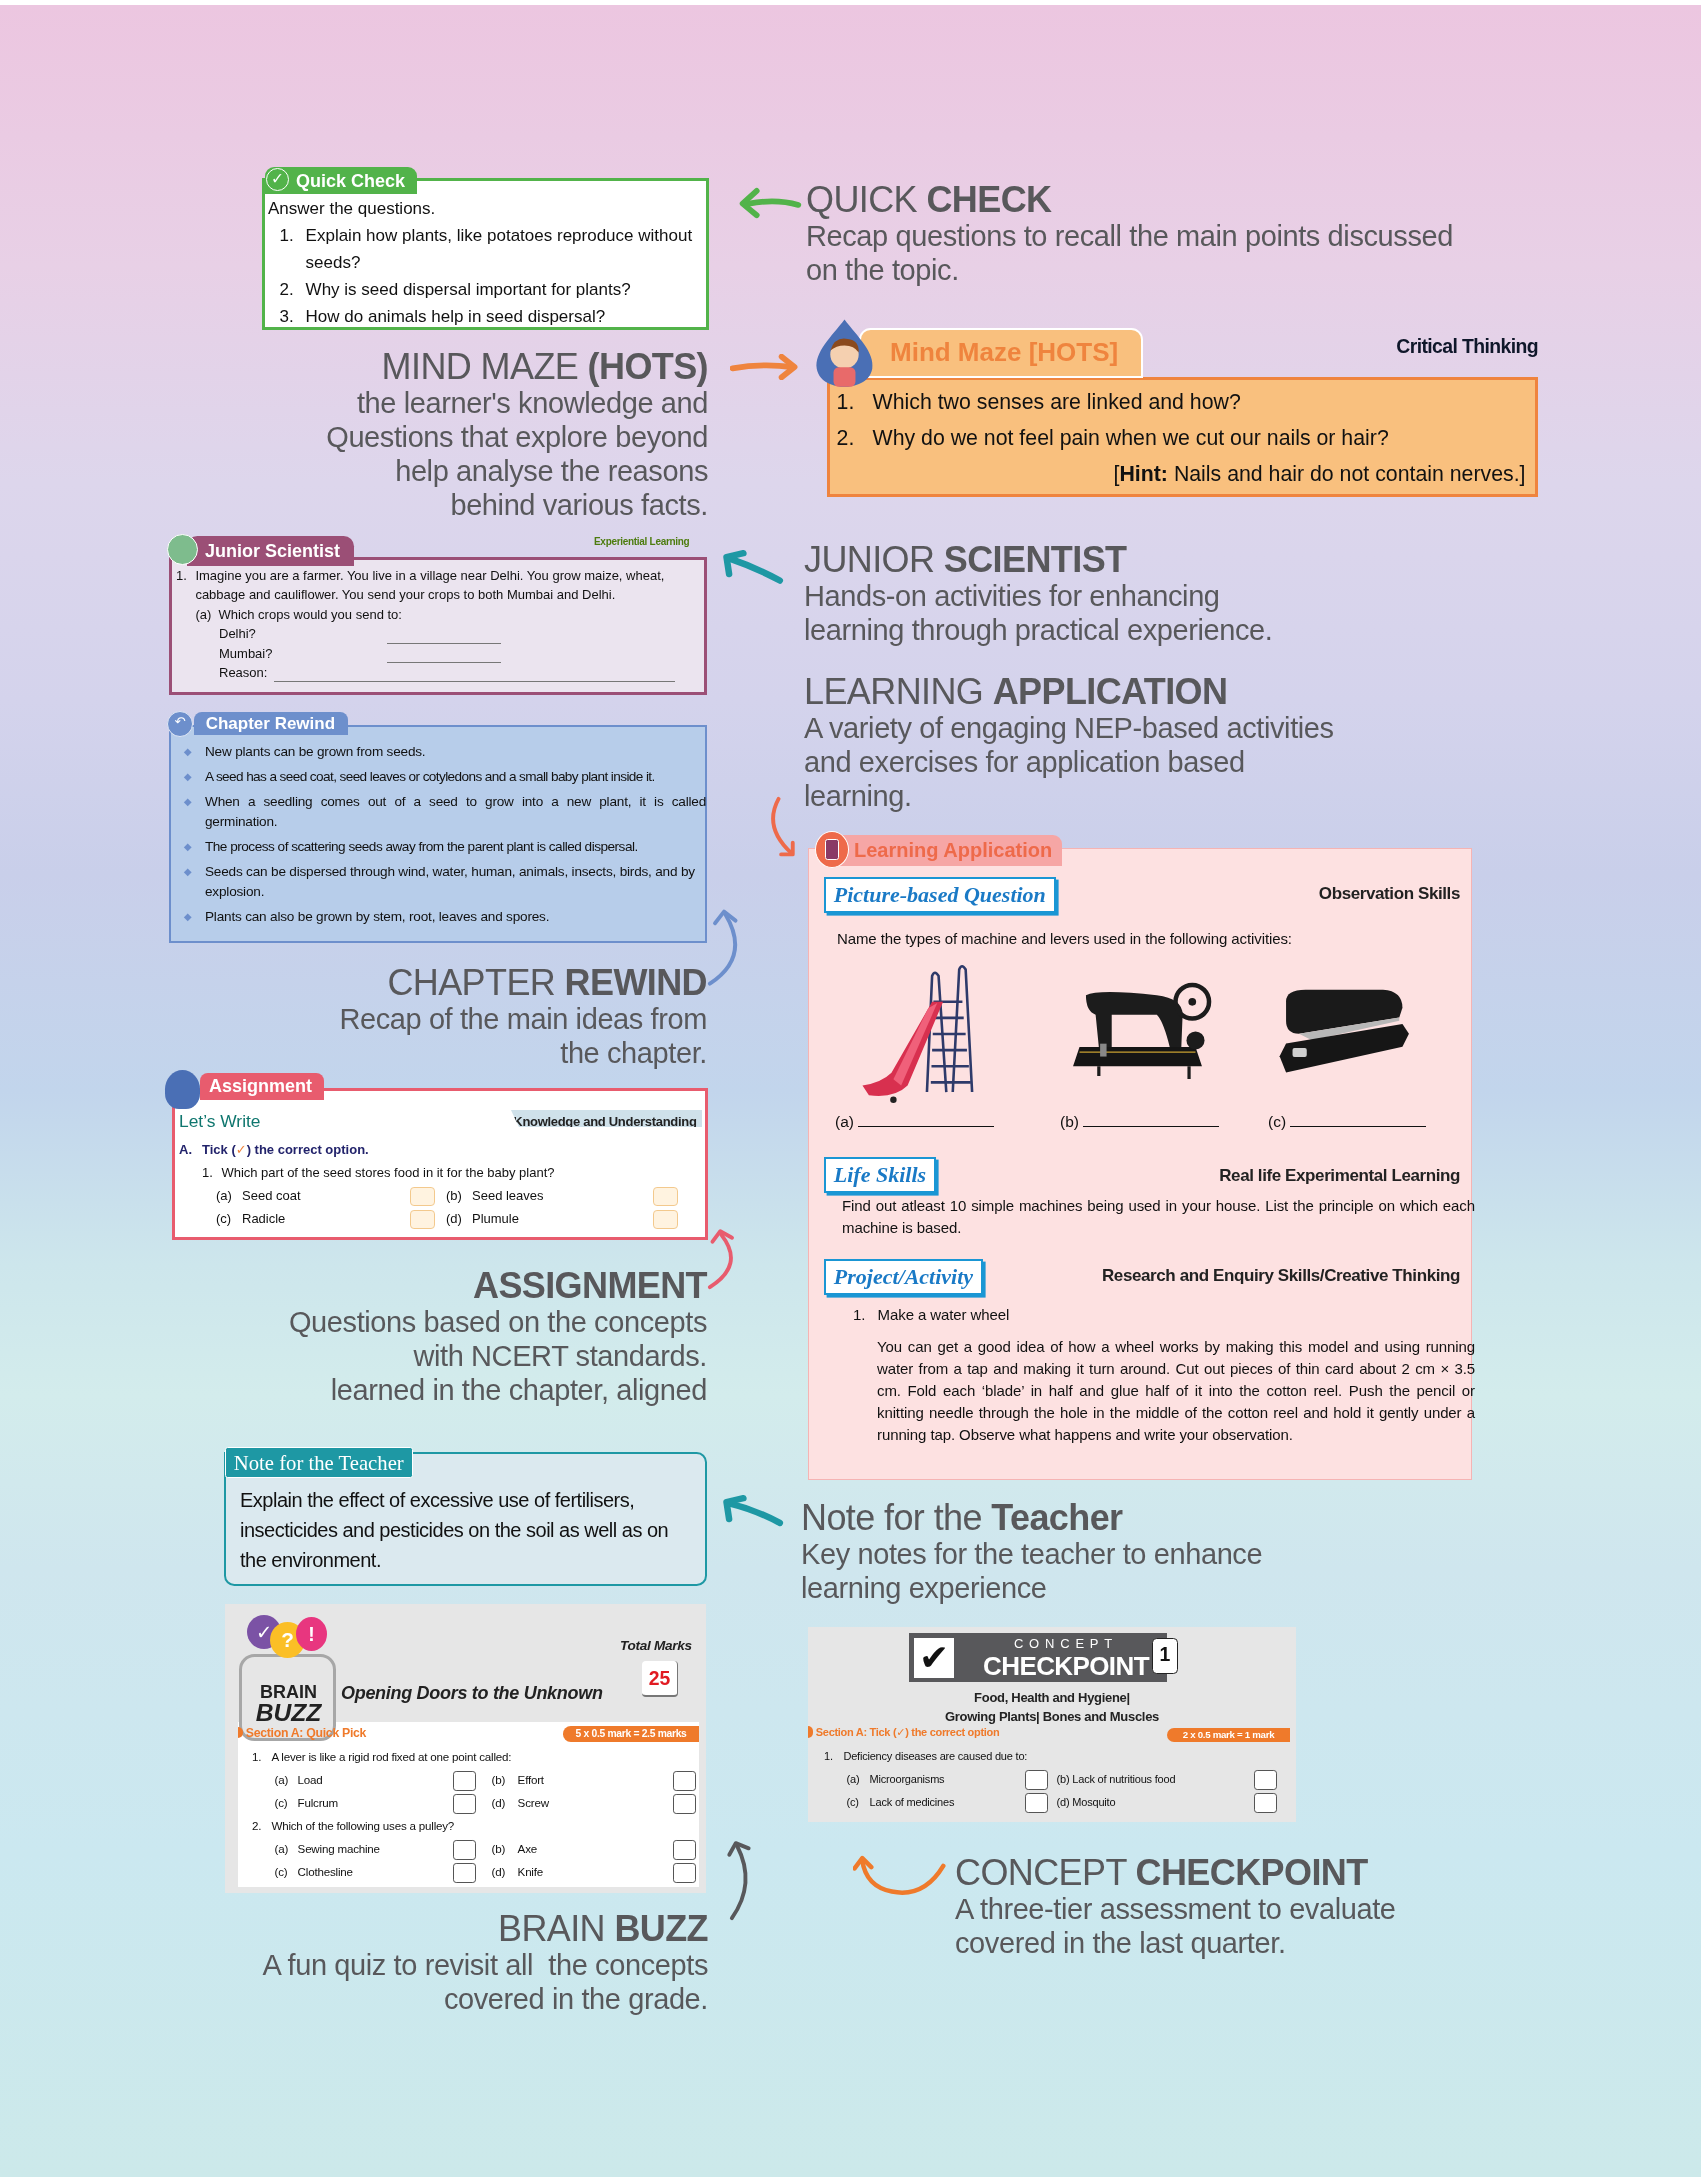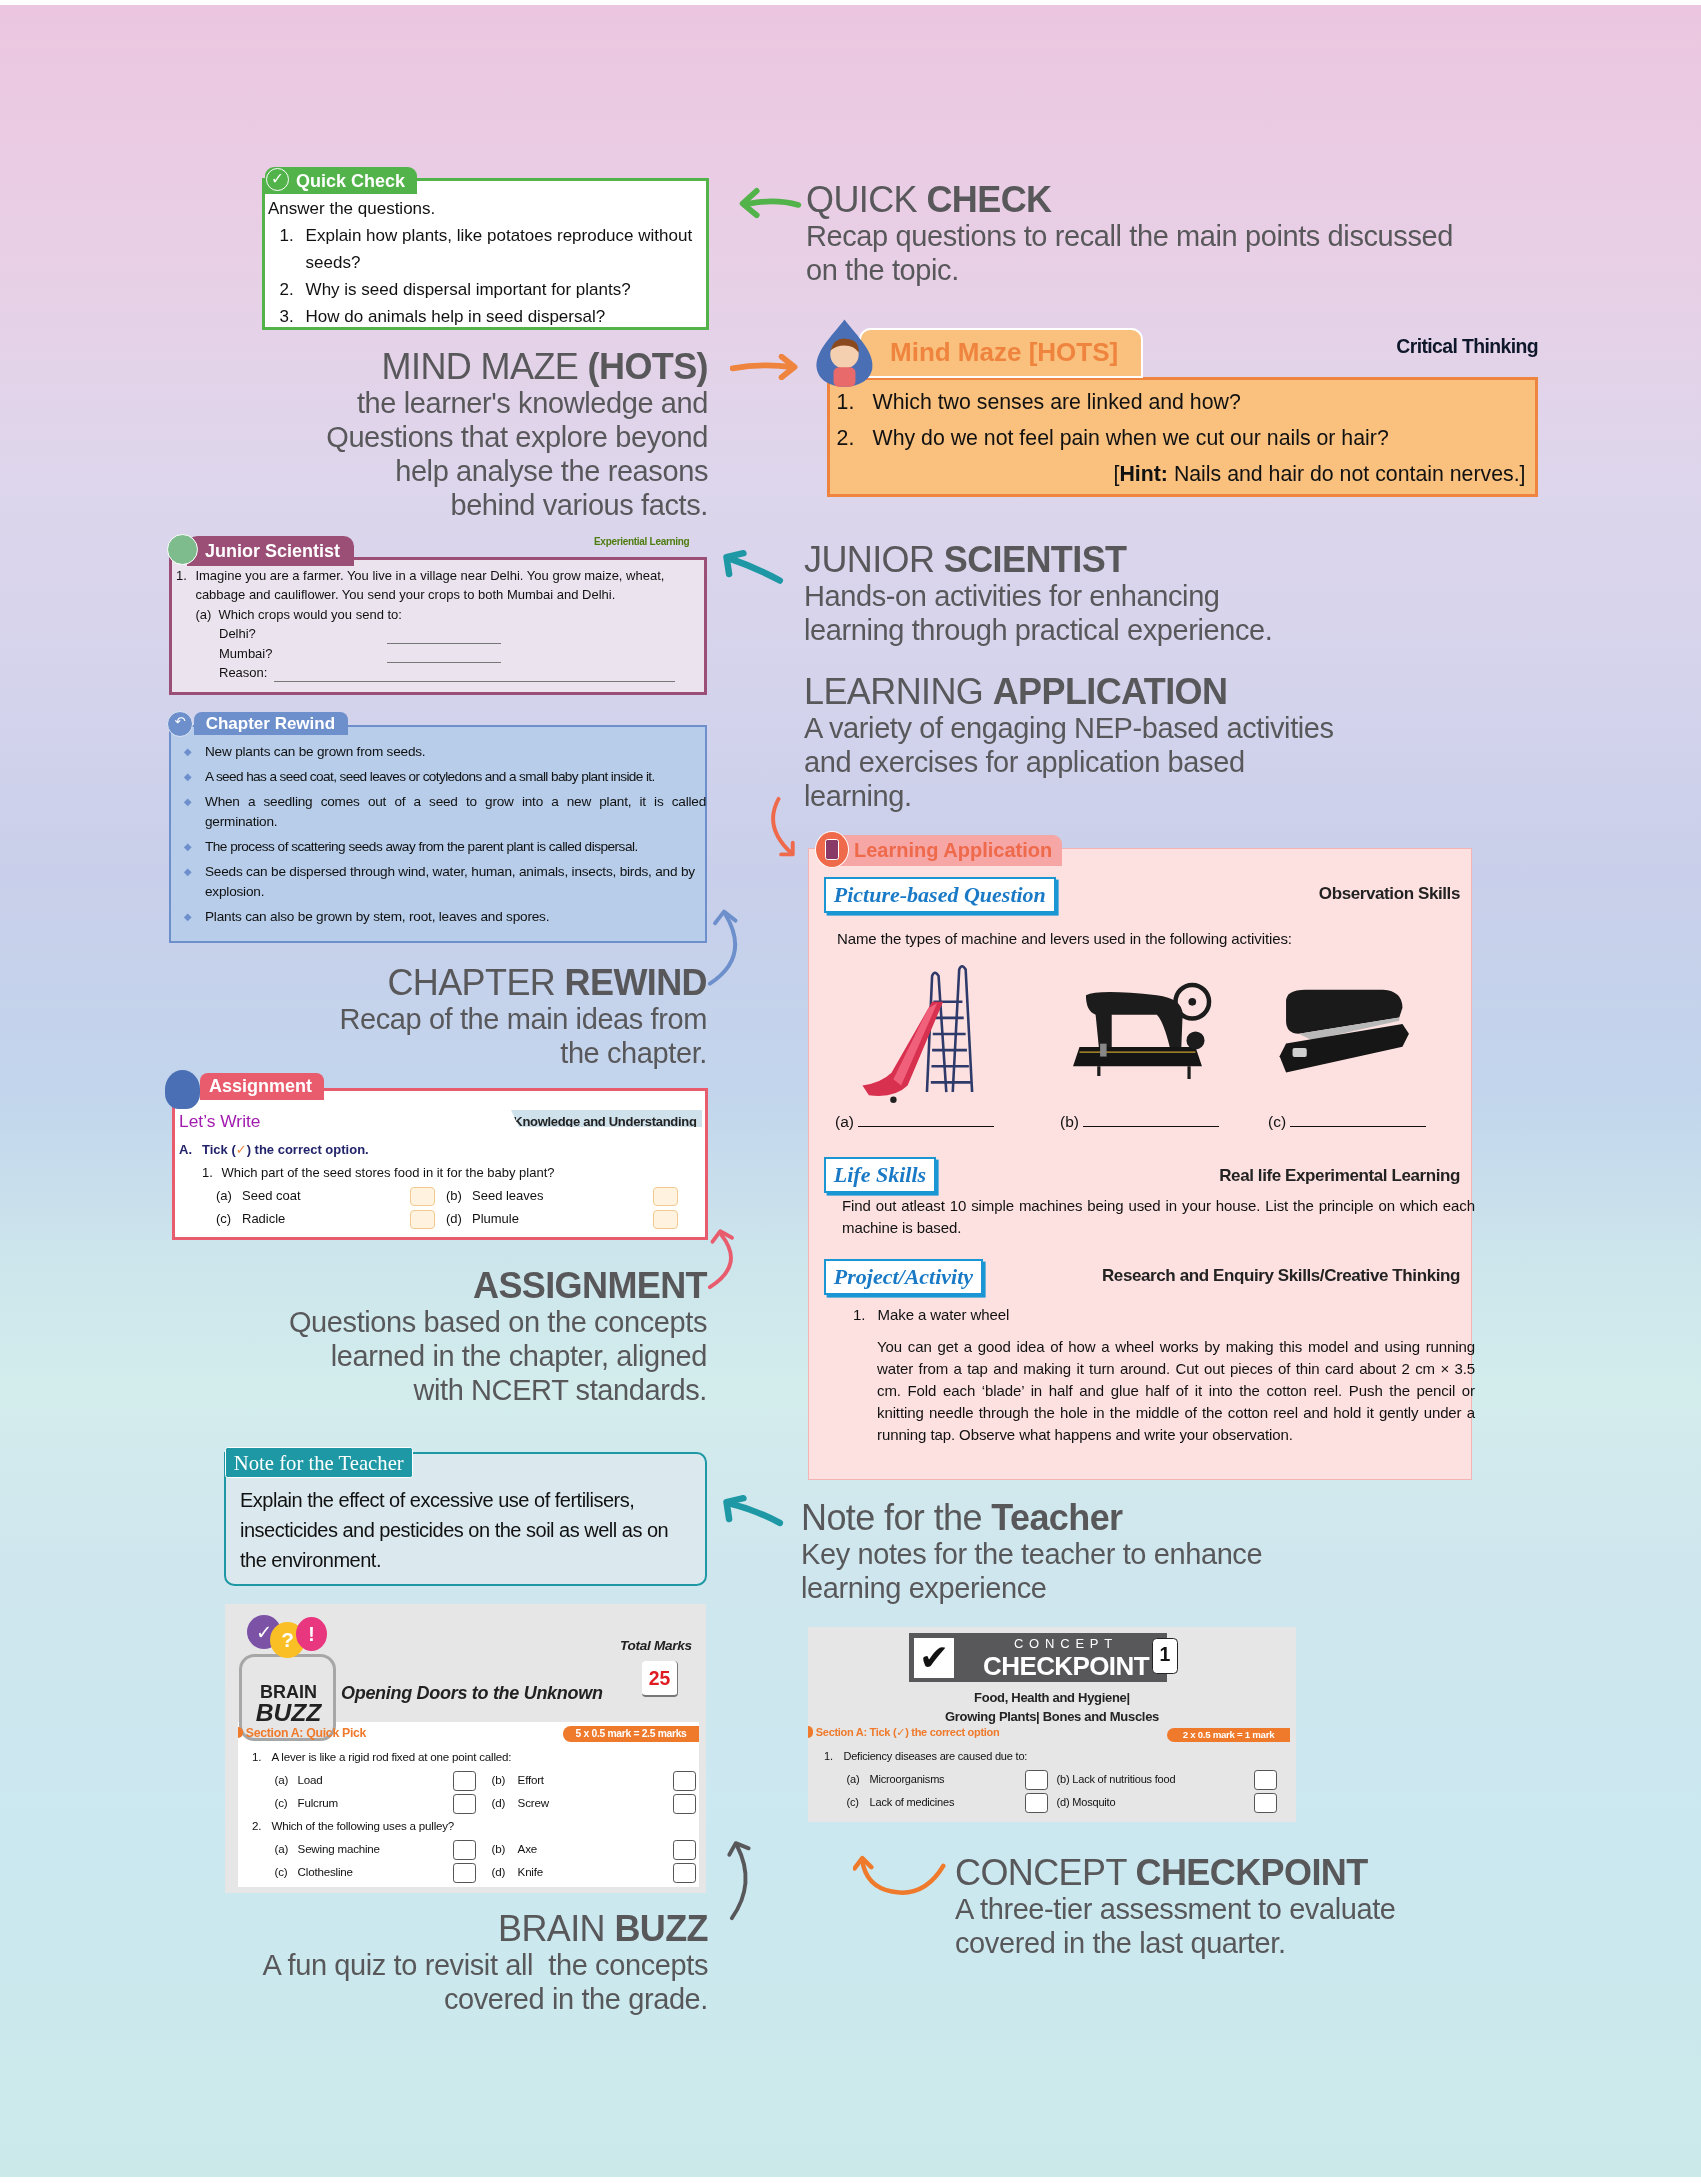--- a/index.html
+++ b/index.html
@@ -65,21 +65,21 @@
   .cr-tab { left: 194px; top: 712px; height: 23px; padding: 0 13px 0 6.5px; background: #6d8fcc; font-size: 17px; line-height: 23px; border-radius: 7.8px 7.8px 0 0; }
   .cr-icon { position: absolute; left: 167px; top: 711px; width: 26px; height: 26px; border-radius: 50%; background: #6d8fcc; border: 1.9px solid #dfe7f5; color: #fff; font-size: 13px; line-height: 20.7px; text-align: center; }
   .cr-body { position: absolute; left: 176px; top: 742px; width: 530px; font-size: 13.6px; line-height: 19.4px; color: #111; letter-spacing: -0.2px; }
   .cr-body li { list-style: none; display: flex; margin-bottom: 5.8px; }
   .cr-body li .dot { width: 29px; flex: none; color: #6d8fcc; font-size: 10.3px; padding-left: 7.8px; }
 
   
   .as-box { left: 172px; top: 1088px; width: 536px; height: 152px; background: #fff; border: 3.2px solid #e85c6e; }
   .as-tab { left: 200px; top: 1073px; height: 27px; padding: 0 11.6px 0 9px; background: #e85c6e; font-size: 18px; line-height: 27px; border-radius: 7.8px 7.8px 0 0; }
   .as-avatar { position: absolute; left: 165px; top: 1070px; width: 35px; height: 39px; border-radius: 50% 50% 40% 40%; background: #4a6fb5; }
-  .as-write { position: absolute; left: 179px; top: 1111px; font-size: 17.4px; color: #a21caf; }
+  .as-write { position: absolute; left: 179px; top: 1111px; font-size: 17.4px; color: #0f766e; }
   .as-ku { position: absolute; left: 503px; top: 1110px; width: 199px; height: 17px; background: #cfe1ea; border-radius: 6.5px 0 0 6.5px; font-size: 13px; font-weight: 700; color: #222; line-height: 23px; padding-left: 10.3px; letter-spacing: -0.3px; clip-path: polygon(4% 0, 100% 0, 100% 100%, 8% 100%); }
   .as-body { position: absolute; left: 179px; top: 1138px; width: 523px; font-size: 13px; line-height: 23px; color: #111; }
   .as-A { color: #22236b; font-weight: 700; }
   .tick-mark { color: #ef843e; }
   .opt-grid { display: grid; grid-template-columns: 94px 129px 65px 110px 26px; margin-left: 36px; }
   .cbox { display: inline-block; width: 24.6px; height: 19.4px; border: 1.3px solid #f3c98d; border-radius: 3.9px; background: #fff3e0; vertical-align: middle; }
 
   
   .nt-box { left: 224px; top: 1452px; width: 483px; height: 134px; background: #dbe9ef; border: 2.6px solid #1e98a4; border-radius: 0 10.3px 10.3px 10.3px; }
   .nt-tab { left: 225px; top: 1447px; height: 31px; padding: 0 7.8px; background: #1e98a4; font-family: "Liberation Serif", "DejaVu Serif", serif; font-size: 20.7px; line-height: 31px; border: 1.9px solid #fff; border-radius: 2.6px; font-weight: 400; }
@@ -313,22 +313,22 @@
   </div>
 </div>
 
 <svg class="arrow" style="left:706px;top:1226px;" width="39" height="65" viewBox="0 0 60 100">
   <path d="M6 94 Q60 60 24 14" stroke="#e85c6e" stroke-width="6" fill="none" stroke-linecap="round"></path>
   <path d="M10 24 L22 8 L40 18" stroke="#e85c6e" stroke-width="6" fill="none" stroke-linecap="round" stroke-linejoin="round"></path>
 </svg>
 <div class="lbl right" style="left:255px;top:1266px;width:452px;">
   <div class="t"><span></span><b>ASSIGNMENT</b></div>
   <div class="d">Questions based on the concepts</div>
+  <div class="d">with NCERT standards.</div>
   <div class="d">learned in the chapter, aligned</div>
-  <div class="d">with NCERT standards.</div>
 </div>
 
 <div class="card nt-box"></div>
 <div class="tab nt-tab">Note for the Teacher</div>
 <div class="nt-body">Explain the effect of excessive use of fertilisers, insecticides and pesticides on the soil as well as on the environment.</div>
 
 <svg class="arrow" style="left:720px;top:1493px;" width="65" height="39" viewBox="0 0 100 60">
   <path d="M92 46 Q55 26 14 16" stroke="#1e98a4" stroke-width="10" fill="none" stroke-linecap="round"></path>
   <path d="M14 40 L10 14 L36 8" stroke="#1e98a4" stroke-width="10" fill="none" stroke-linecap="round" stroke-linejoin="round"></path>
 </svg>

